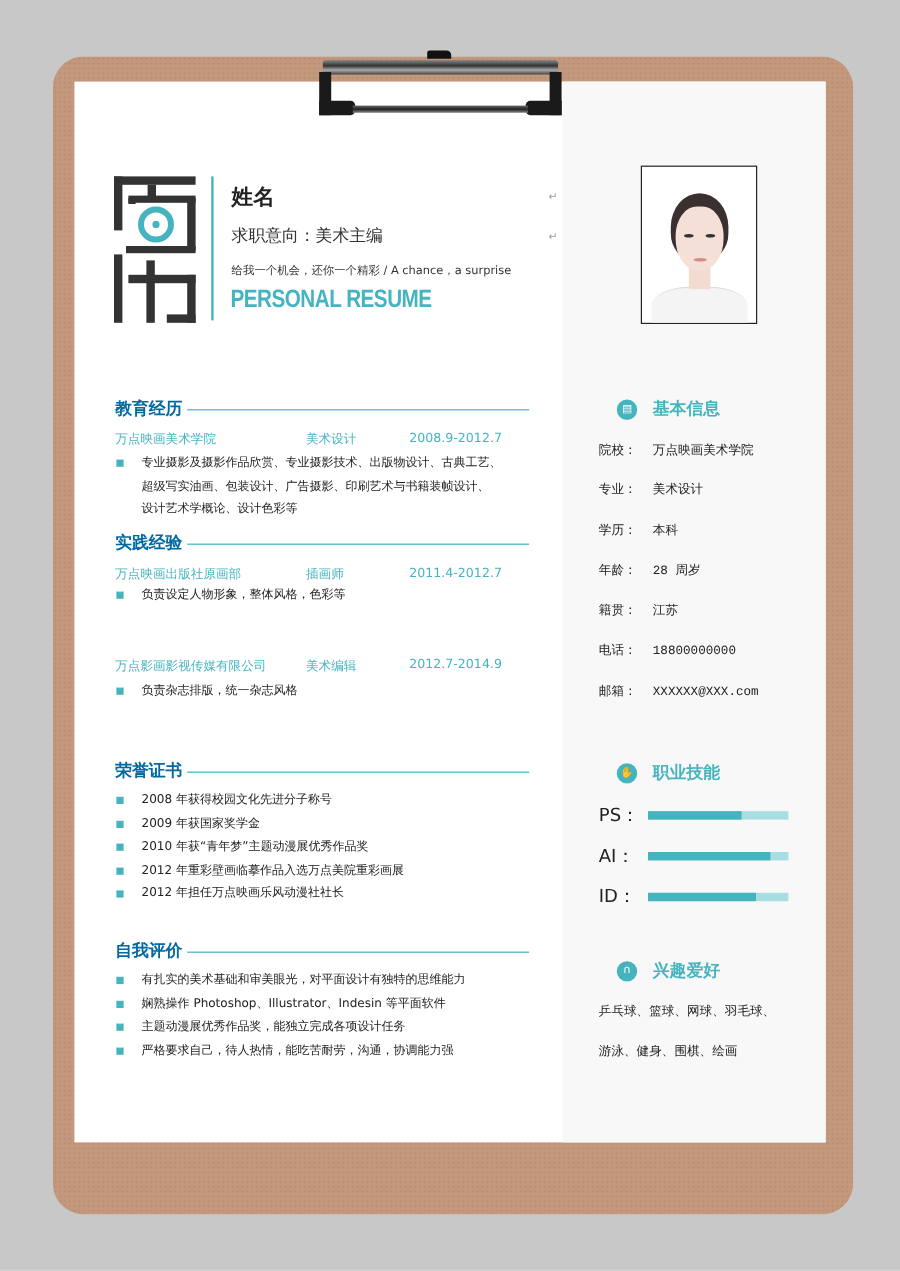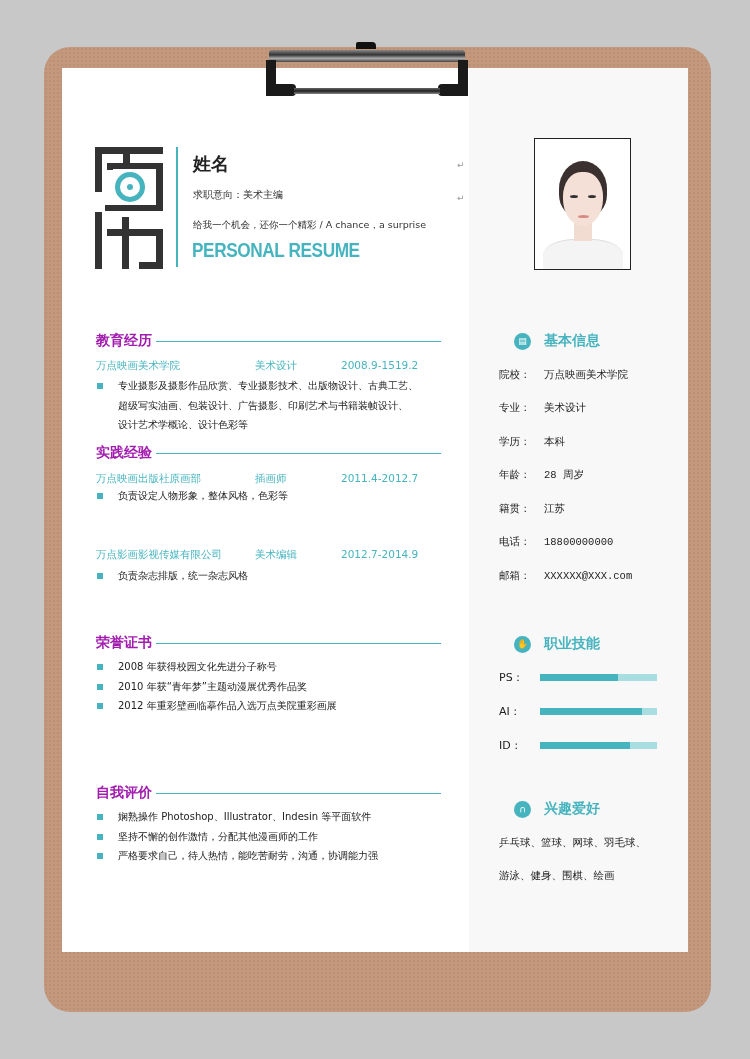--- a/index.html
+++ b/index.html
@@ -23,49 +23,49 @@
 
   .ret { color: #999; font-size: 9px; position: absolute; }
 
   
   .logo { position: absolute; left: 95px; top: 147px; width: 68px; height: 122px; }
   .logo .s { position: absolute; background: #333; }
   .logo .target { position: absolute; left: 20px; top: 25px; width: 30px; height: 30px; border-radius: 50%; border: 5px solid #46b4bf; }
   .logo .target::after { content: ""; position: absolute; left: 5px; top: 5px; width: 10px; height: 10px; border-radius: 50%; background: #46b4bf; border: 2px solid #fff; box-sizing: border-box; }
   .vline { position: absolute; left: 176px; top: 147px; width: 1.5px; height: 120px; background: #46b4bf; }
   .name { position: absolute; left: 193px; top: 152px; font-size: 18px; color: #222; font-weight: bold; }
-  .intent { position: absolute; left: 193px; top: 188px; font-size: 10px; color: #333; }
+  .intent { position: absolute; left: 193px; top: 188px; font-size: 14px; color: #333; }
   .motto { position: absolute; left: 193px; top: 219px; font-size: 9.5px; color: #333; }
   .resume-en { position: absolute; left: 192px; top: 238px; font-family: "Liberation Sans", sans-serif; font-weight: bold; font-size: 21px; color: #46b4bf; letter-spacing: -0.5px; transform: scaleX(0.82); transform-origin: left; }
 
   .photo { position: absolute; left: 534px; top: 138px; width: 97px; height: 132px; border: 1.5px solid #222; background: #fff; overflow: hidden; }
   .photo .hair { position: absolute; left: 24px; top: 22px; width: 48px; height: 56px; border-radius: 50% 50% 40% 40%; background: #3a3030; }
   .photo .face { position: absolute; left: 28px; top: 33px; width: 40px; height: 54px; border-radius: 45% 45% 50% 50%; background: #f4e0d6; }
   .photo .eye { position: absolute; top: 56px; width: 8px; height: 3px; border-radius: 50%; background: #333; }
   .photo .lips { position: absolute; left: 43px; top: 76px; width: 11px; height: 3px; border-radius: 50%; background: #d98a86; }
   .photo .neck { position: absolute; left: 39px; top: 84px; width: 18px; height: 18px; background: #f2dcd2; }
   .photo .body { position: absolute; left: 8px; top: 100px; width: 80px; height: 40px; border-radius: 40% 40% 0 0; background: #f4f4f4; border-top: 1px solid #ddd; }
 
   
   .sec-head { position: absolute; left: 96px; display: flex; align-items: center; width: 345px; }
-  .sec-head .t { font-size: 14px; font-weight: bold; color: #a21caf; white-space: nowrap; }
+  .sec-head .t { font-size: 14px; font-weight: bold; color: #0369a1; white-space: nowrap; }
   .sec-head .line { flex: 1; height: 1px; background: #46b4bf; margin-left: 4px; }
   .entry { position: absolute; left: 96px; font-size: 10.5px; color: #46b4bf; }
   .entry span { position: absolute; white-space: nowrap; }
   .bullets { position: absolute; left: 96px; width: 350px; }
   .bullets li { list-style: none; position: relative; padding-left: 22px; font-size: 10px; color: #222; line-height: 19.6px; }
   .bullets li::before { content: ""; position: absolute; left: 1px; top: 7px; width: 6px; height: 6px; background: #46b4bf; }
 
   
   .rp-head { position: absolute; left: 514px; display: flex; align-items: center; }
   .rp-head .ic { width: 17px; height: 17px; border-radius: 50%; background: #46b4bf; display: flex; align-items: center; justify-content: center; color: #fff; font-size: 9px; margin-right: 13px; }
   .rp-head .t { font-size: 14px; font-weight: bold; color: #46b4bf; }
   .info-row { position: absolute; left: 499px; font-size: 10.5px; color: #222; font-family: Liberation Mono, monospace; }
   .info-row .lbl { display: inline-block; width: 45px; }
-  .skill { position: absolute; left: 499px; display: flex; align-items: center; font-size: 11px; color: #222; }
+  .skill { position: absolute; left: 499px; display: flex; align-items: center; font-size: 15px; color: #222; }
   .skill .lbl { width: 41px; }
   .skill .track { width: 117px; height: 7px; background: #a8dde2; position: relative; }
   .skill .fill { position: absolute; left: 0; top: 0; height: 7px; background: #46b4bf; }
   .hobby { position: absolute; left: 499px; font-size: 10.5px; color: #222; }
 </style>
 </head>
 <body>
 
 <div class="board"></div>
 <div class="paper"></div>
@@ -114,21 +114,21 @@
   <div class="lips"></div>
 </div>
 
 <div class="sec-head" style="top:332px">
   <span class="t">教育经历</span>
     <span class="line"></span>
 </div>
 <div class="entry" style="top:359px;width:350px">
   <span style="left:0">万点映画美术学院</span>
   <span style="left:159px">美术设计</span>
-  <span style="left:245px">2008.9-1519.2</span>
+  <span style="left:245px">2008.9-2012.7</span>
 </div>
 <ul class="bullets" style="top:376px">
   <li><span>专业摄影及摄影作品欣赏、专业摄影技术、出版物设计、古典工艺、</span><br><span>超级写实油画、包装设计、广告摄影、印刷艺术与书籍装帧设计、</span><br><span>设计艺术学概论、设计色彩等</span></li>
 </ul>
 
 <div class="sec-head" style="top:444px">
   <span class="t">实践经验</span>
     <span class="line"></span>
 </div>
 <div class="entry" style="top:472px;width:350px">
@@ -147,31 +147,34 @@
 <ul class="bullets" style="top:566px">
   <li>负责杂志排版，统一杂志风格</li>
 </ul>
 
 <div class="sec-head" style="top:634px">
   <span class="t">荣誉证书</span>
     <span class="line"></span>
 </div>
 <ul class="bullets" style="top:657px">
   <li>2008 年获得校园文化先进分子称号</li>
+  <li>2009 年获国家奖学金</li>
   <li>2010 年获“青年梦”主题动漫展优秀作品奖</li>
   <li>2012 年重彩壁画临摹作品入选万点美院重彩画展</li>
+  <li>2012 年担任万点映画乐风动漫社社长</li>
 </ul>
 
 <div class="sec-head" style="top:784px">
   <span class="t">自我评价</span>
     <span class="line"></span>
 </div>
 <ul class="bullets" style="top:807px">
+  <li>有扎实的美术基础和审美眼光，对平面设计有独特的思维能力</li>
   <li>娴熟操作 Photoshop、Illustrator、Indesin 等平面软件</li>
-  <li>坚持不懈的创作激情，分配其他漫画师的工作</li>
+  <li>主题动漫展优秀作品奖，能独立完成各项设计任务</li>
   <li>严格要求自己，待人热情，能吃苦耐劳，沟通，协调能力强</li>
 </ul>
 
 <div class="rp-head" style="top:332px">
   <span class="ic">▤</span>
   <span class="t">基本信息</span>
 </div>
 <div class="info-row" style="top:368px"><span class="lbl">院校：</span><span>万点映画美术学院</span></div>
 <div class="info-row" style="top:401px"><span class="lbl">专业：</span><span>美术设计</span></div>
 <div class="info-row" style="top:435px"><span class="lbl">学历：</span><span>本科</span></div>

